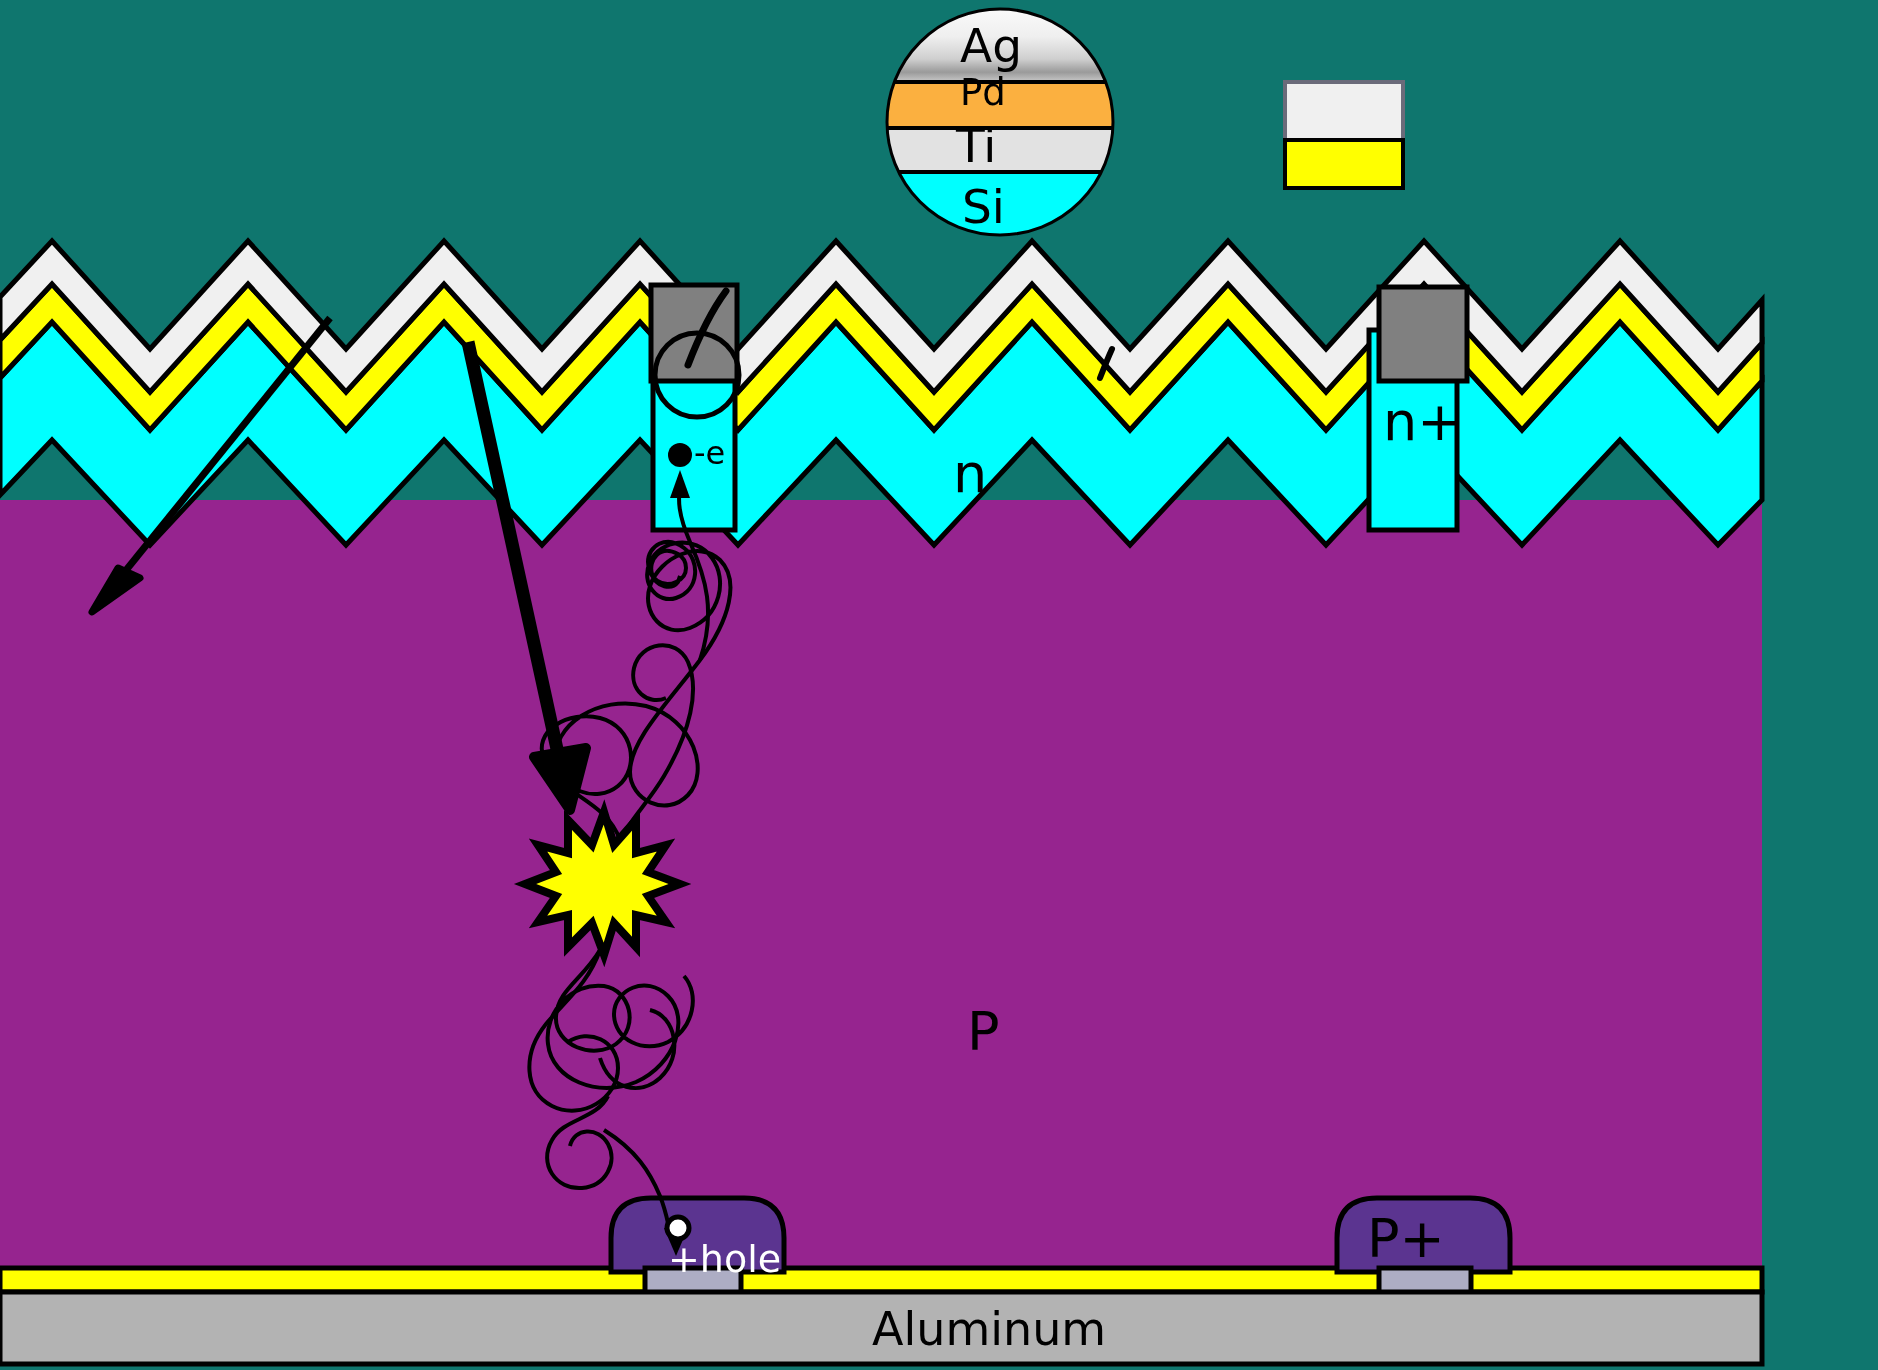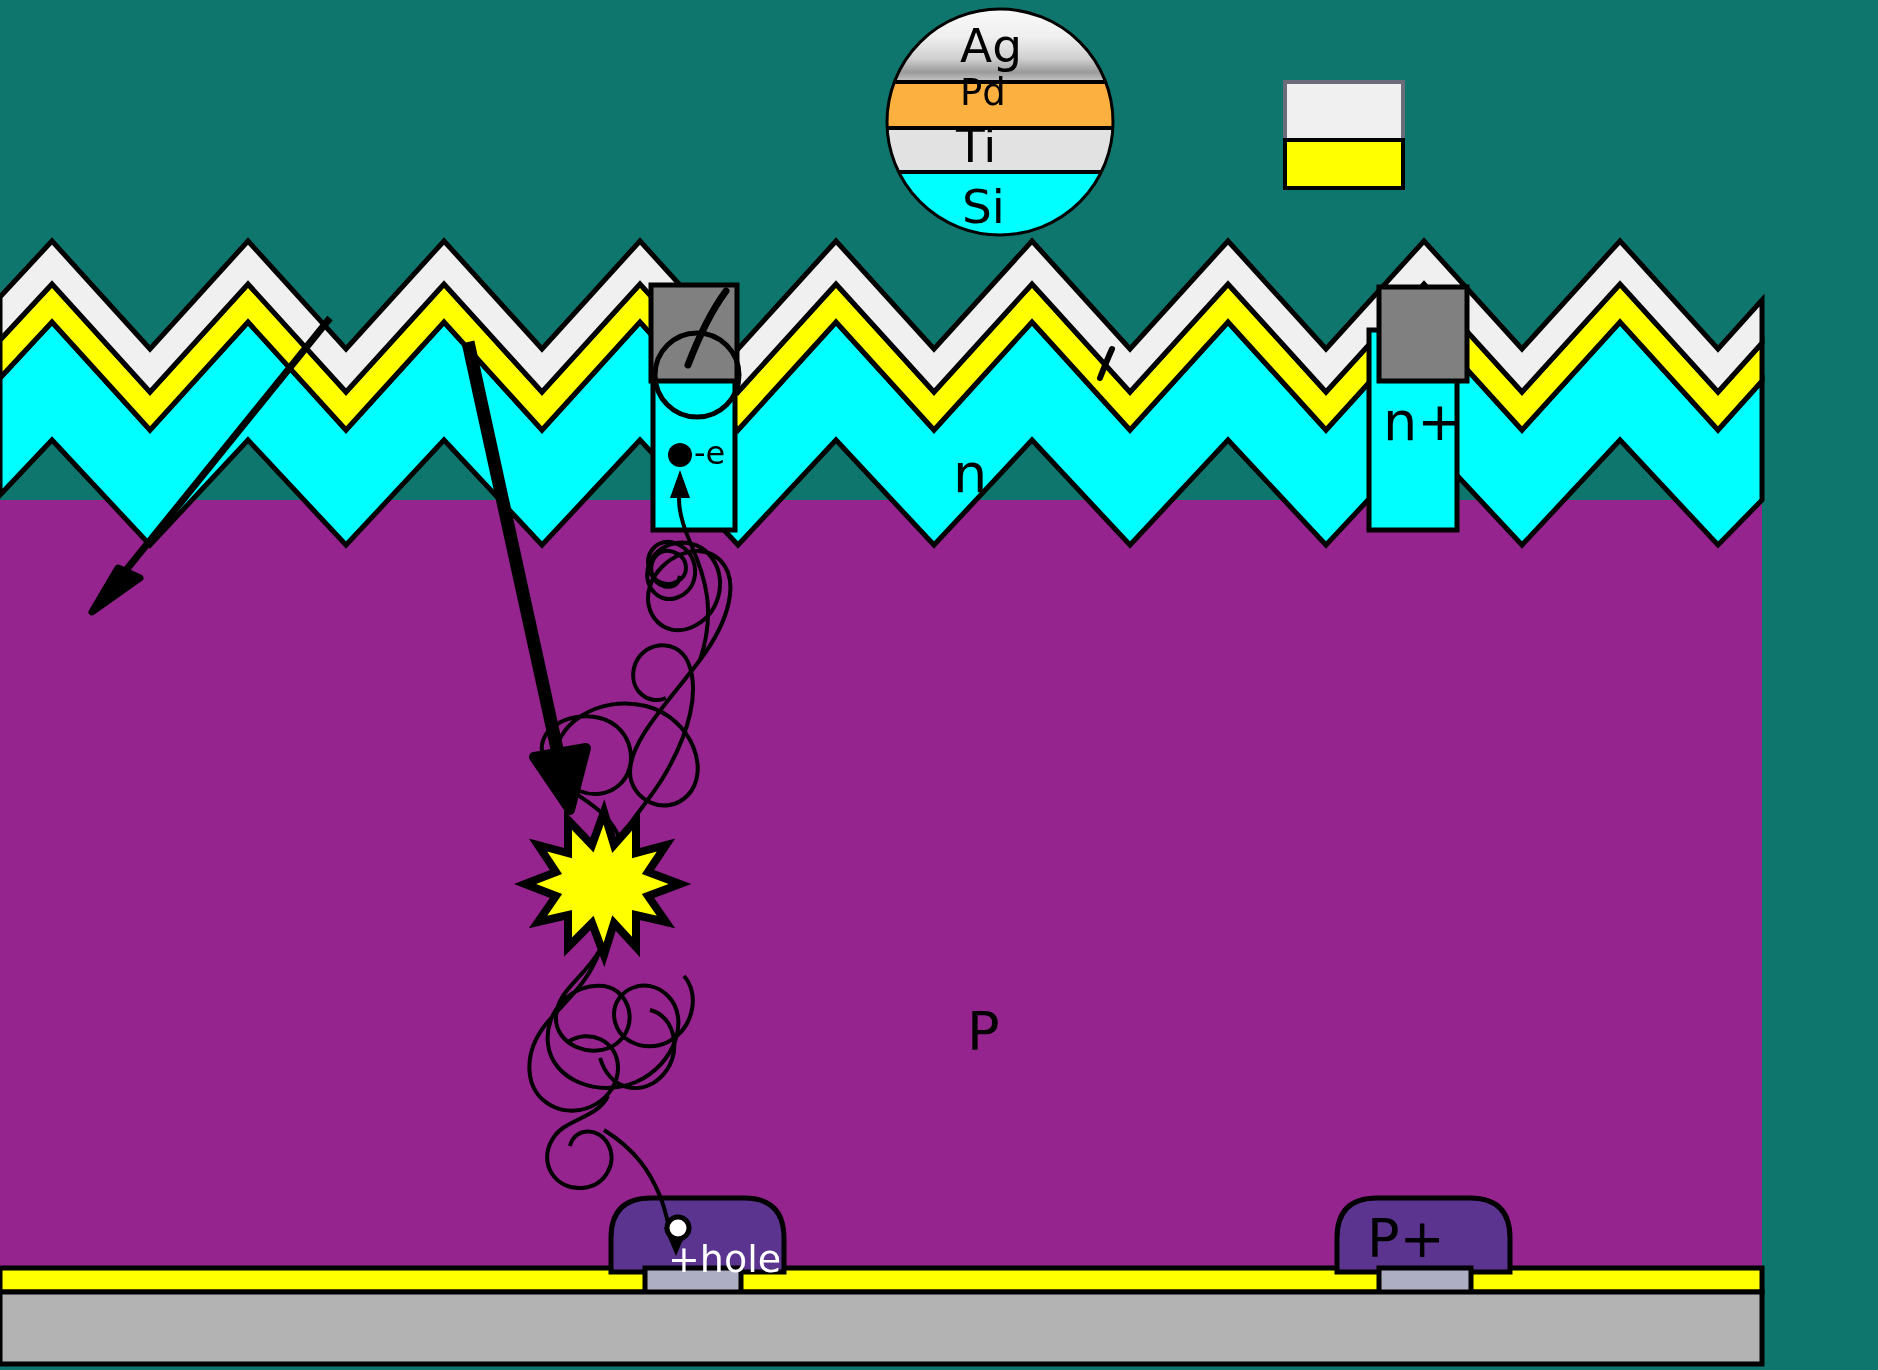--- a/index.html
+++ b/index.html
@@ -236,17 +236,18 @@
 
   <div class="lbl" style="left:960px; top:22px; font-size:47px; color:#000000;">Ag</div>
   <div class="lbl" style="left:960px; top:74px; font-size:37px; color:#000000;">Pd</div>
   <div class="lbl" style="left:956px; top:122px; font-size:47px; color:#000000;">Ti</div>
   <div class="lbl" style="left:962px; top:183px; font-size:47px; color:#000000;">Si</div>
 
   <div class="lbl" style="left:953px; top:447px; font-size:54px; color:#000000;">n</div>
   <div class="lbl" style="left:1383px; top:395px; font-size:54px; color:#000000;">n+</div>
   <div class="lbl" style="left:967px; top:1005px; font-size:54px; color:#000000;">P</div>
   <div class="lbl" style="left:1367px; top:1212px; font-size:54px; color:#000000;">P+</div>
+  <div class="lbl" style="left:872px; top:1306px; font-size:46px; color:#000000;">Aluminum</div>
 
   <div class="lbl" style="left:694px; top:437px; font-size:32px; color:#000000;">-e</div>
   <div class="lbl" style="left:668px; top:1240px; font-size:38px; color:#ffffff;">+hole</div>
 
 </div>
 
 </body></html>

